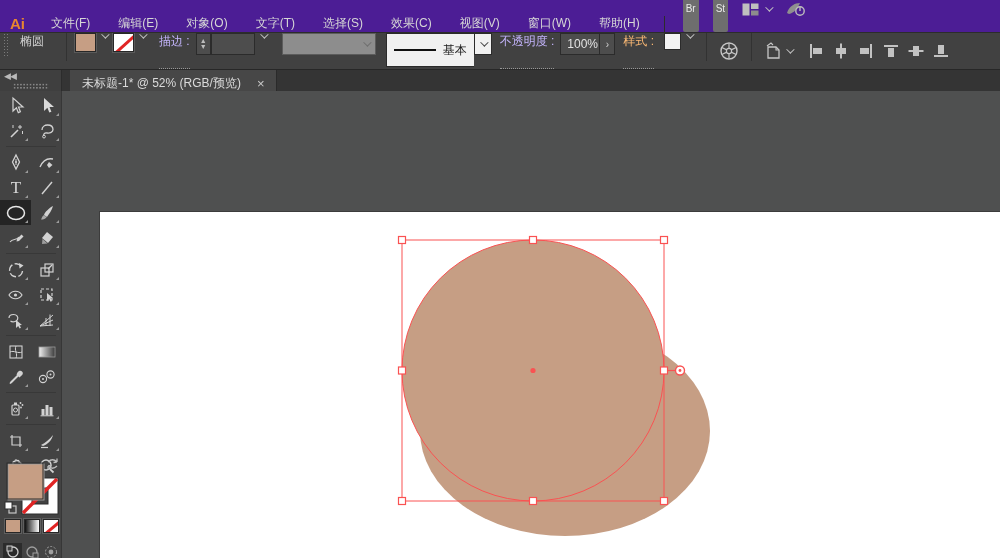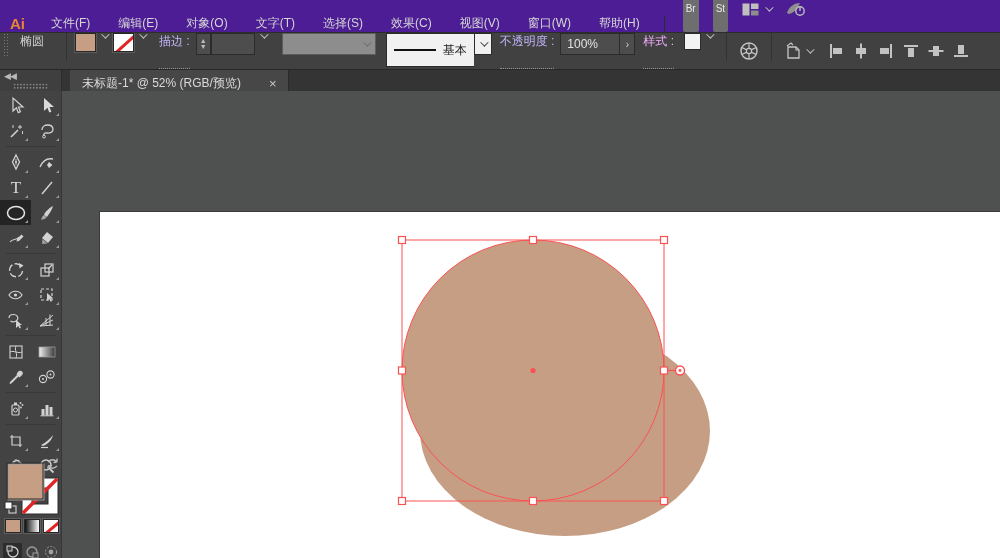--- a/index.html
+++ b/index.html
@@ -44,21 +44,21 @@
   .icon-btn { display:inline-flex; align-items:center; margin:0 4px; }
   .align-group { display:inline-flex; align-items:center; gap:9px; margin-left:6px; }
 
   
   .tabrow { height:28px; background:#343434; display:flex; border-bottom:1px solid #252525; }
   .panel-head { width:62px; background:#3f3f3f; border-right:1px solid #2c2c2c; position:relative; }
   .collapse { position:absolute; left:4px; top:1px; color:#b9b9b9; font-size:9px; letter-spacing:-1px; }
   .panel-grip { position:absolute; left:50%; top:13px; transform:translateX(-50%); width:36px; height:6px;
                 background-image:radial-gradient(#868686 0.8px, transparent 0.9px); background-size:3.2px 3.2px; }
   .tab-spacer { width:8px; background:#343434; }
-  .doc-tab { background:#474747; display:flex; align-items:center; padding:0 12px; gap:28px; color:#dadada; border-right:1px solid #2a2a2a; }
+  .doc-tab { background:#474747; display:flex; align-items:center; padding:0 12px; gap:16px; color:#dadada; border-right:1px solid #2a2a2a; }
   .tab-close { color:#c9c9c9; font-size:13px; line-height:1; }
 
   
   .main { position:absolute; top:91px; left:0; right:0; bottom:0; display:flex; }
 
   
   .toolbar { width:62px; background:#434343; border-right:1px solid #373737; position:relative; overflow:hidden; }
   .tools { display:grid; grid-template-columns:31px 31px; padding-top:2px; }
   .tool { width:31px; height:25px; display:flex; align-items:center; justify-content:center; position:relative; }
   .tool .fly { position:absolute; right:3px; bottom:2px; width:0; height:0; border-left:3px solid transparent; border-bottom:3px solid #9b9b9b; }
@@ -144,24 +144,24 @@
       <span class="prev">
           <span class="line"></span>
           <span>基本</span>
         </span>
       <span class="dd">
           <span class="chev"></span>
         </span>
     </span>
 
     <span class="ulabel">不透明度 :</span>
-    <span class="field" style="width:60px;">100%</span>
+    <span class="field" style="width:40px;">100%</span>
     <span class="arrow-btn">›</span>
 
-    <span class="ulabel" style="color:#f0abfc;">样式 :</span>
+    <span class="ulabel" style="color:#fdba74;">样式 :</span>
     <span class="style-swatch"></span>
     <span class="chev"></span>
 
     <span class="csep"></span>
     <span class="icon-btn">
       <svg width="20" height="20">
         <circle cx="10" cy="10" r="8" fill="none" stroke="#c6c6c6" stroke-width="1.4"></circle>
         <circle cx="10" cy="10" r="2.6" fill="none" stroke="#c6c6c6" stroke-width="1.2"></circle>
         <g stroke="#c6c6c6" stroke-width="1.2">
           <line x1="10" y1="2.5" x2="10" y2="7.4"></line>

